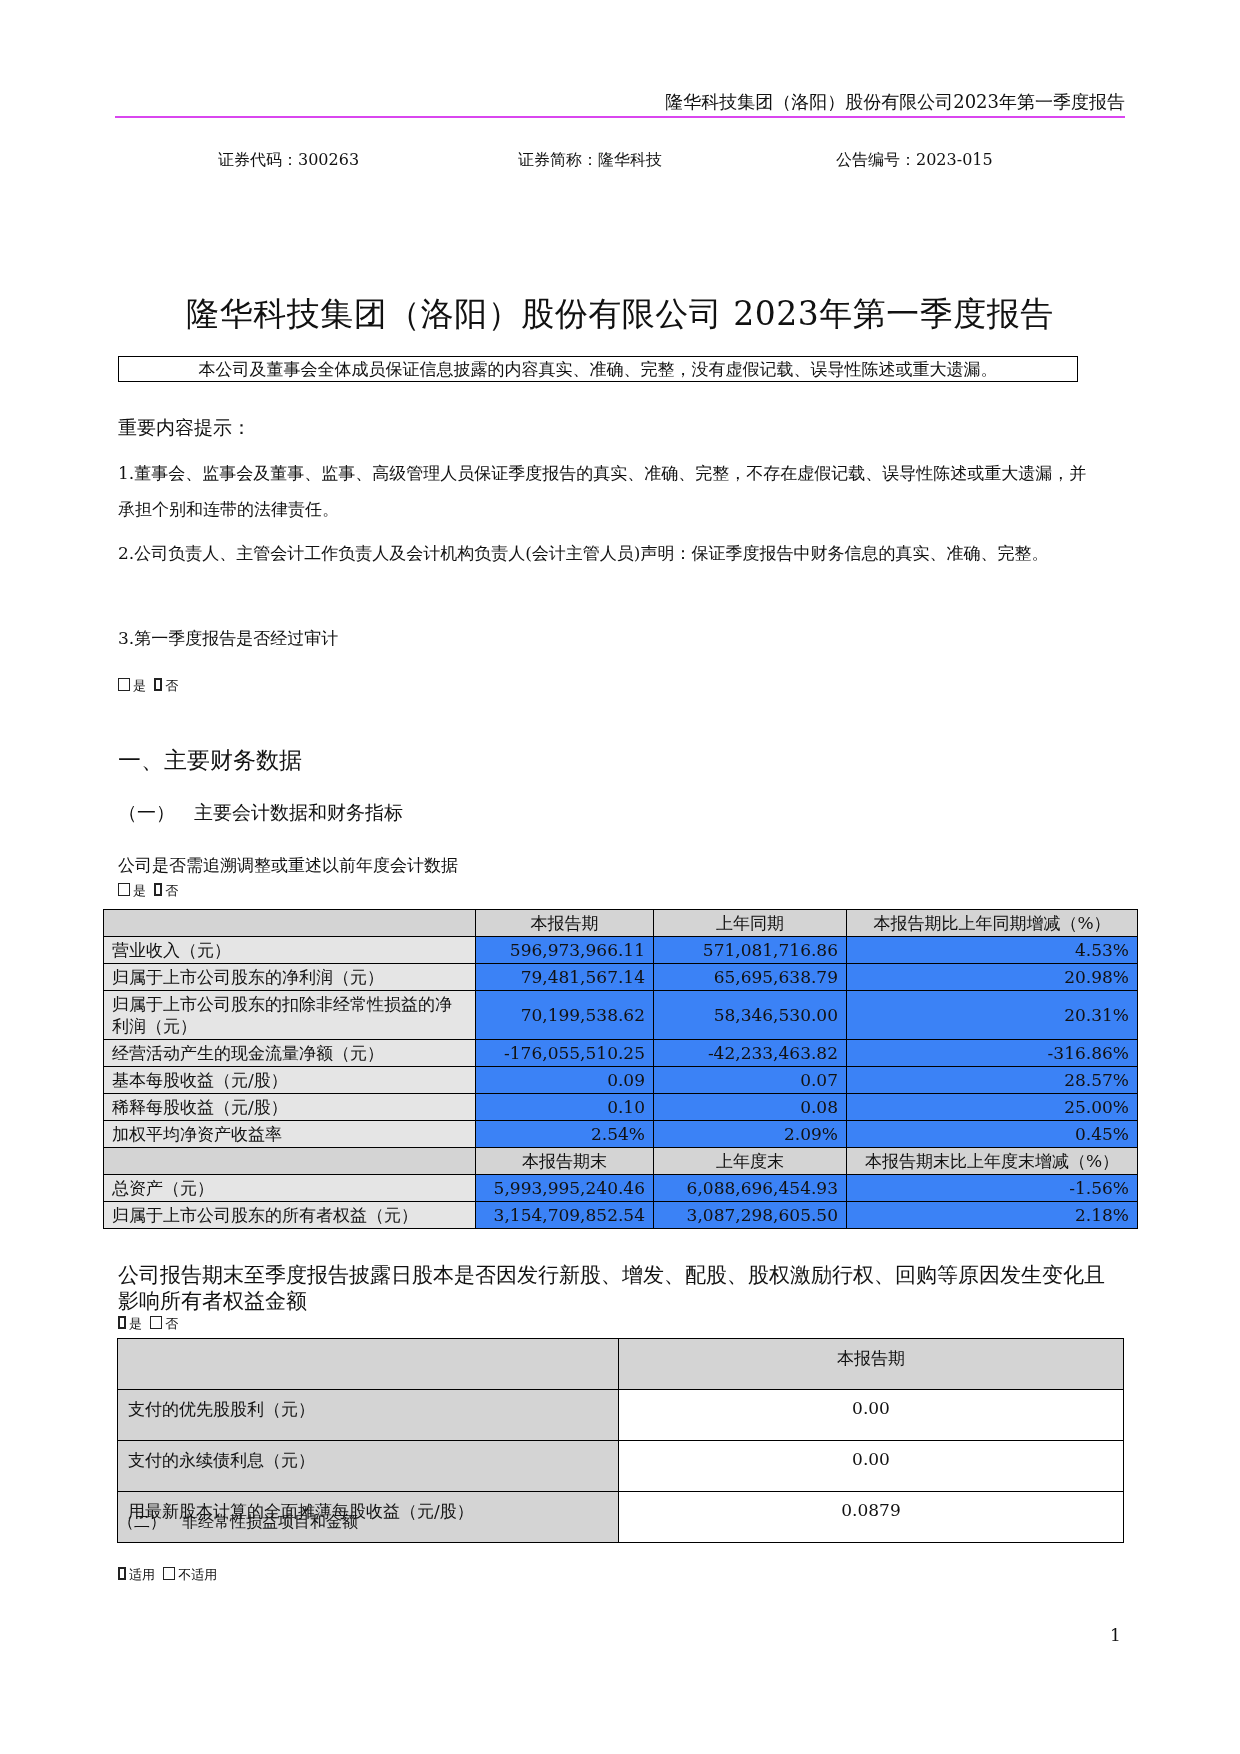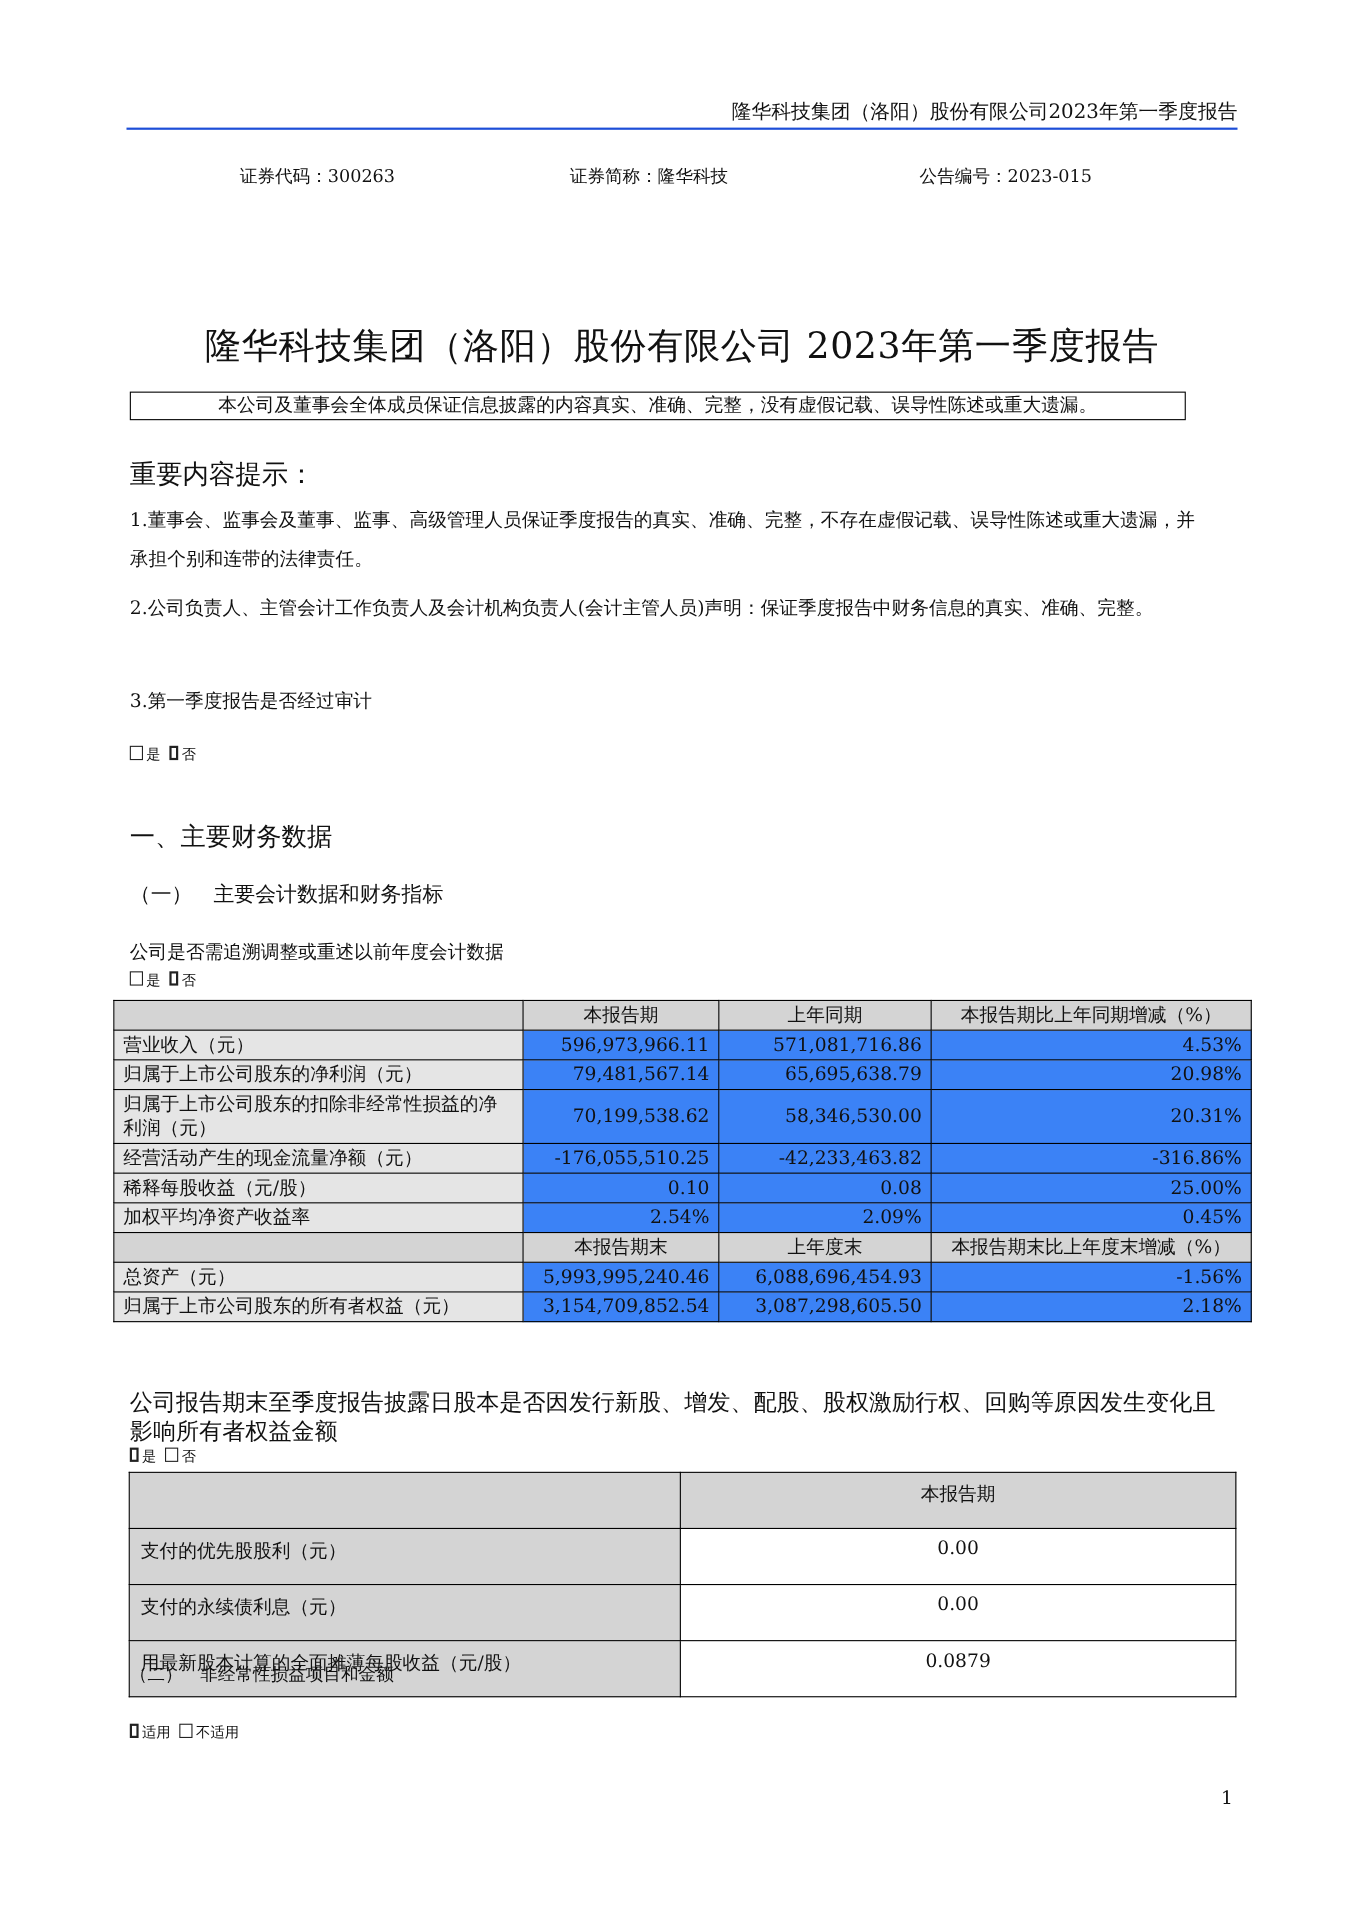--- a/index.html
+++ b/index.html
@@ -5,33 +5,33 @@
     html, body { margin: 0; padding: 0; background: #ffffff; }
     body {
       width: 1240px; height: 1754px; position: relative; overflow: hidden;
       font-family: "DejaVu Serif", "Liberation Serif", serif;
       color: #111;
     }
     .abs { position: absolute; }
     .running-header {
       left: 115px; width: 1010px; top: 88px; height: 28px;
       text-align: right; font-size: 18px; line-height: 28px;
-      border-bottom: 2px solid #1d4ed8;
+      border-bottom: 2px solid #d946ef;
     }
     .meta-row { top: 150px; left: 0; width: 1133px; height: 26px; font-size: 16px; }
     .meta-row span { position: absolute; top: 0; white-space: nowrap; }
     .doc-title {
       left: 0; width: 1240px; top: 292px; text-align: center;
       font-size: 33px; letter-spacing: 0.5px;
     }
     .statement-box {
       left: 118px; width: 958px; top: 356px; height: 24px;
       border: 1.5px solid #000; text-align: center; font-size: 17px; line-height: 24px;
     }
-    .section-h { font-size: 24px; }
+    .section-h { font-size: 19px; }
     .para { font-size: 17px; line-height: 36px; left: 118px; width: 980px; }
     .checkline { font-size: 13px; }
     .cb {
       display: inline-block; width: 12px; height: 13px; border: 1px solid #222;
       vertical-align: -1px; margin-right: 3px; box-sizing: border-box;
     }
     .cb.checked { width: 8px; border-width: 2px; }
     table.fin {
       position: absolute; border-collapse: collapse; font-size: 17px;
     }
@@ -110,20 +110,26 @@
     <td class="num">58,346,530.00</td>
     <td class="num">20.31%</td>
   </tr>
   <tr>
     <td class="lbl">经营活动产生的现金流量净额（元）</td>
     <td class="num">-176,055,510.25</td>
     <td class="num">-42,233,463.82</td>
     <td class="num">-316.86%</td>
   </tr>
   <tr>
+    <td class="lbl">基本每股收益（元/股）</td>
+    <td class="num">0.09</td>
+    <td class="num">0.07</td>
+    <td class="num">28.57%</td>
+  </tr>
+  <tr>
     <td class="lbl">稀释每股收益（元/股）</td>
     <td class="num">0.10</td>
     <td class="num">0.08</td>
     <td class="num">25.00%</td>
   </tr>
   <tr>
     <td class="lbl">加权平均净资产收益率</td>
     <td class="num">2.54%</td>
     <td class="num">2.09%</td>
     <td class="num">0.45%</td>

